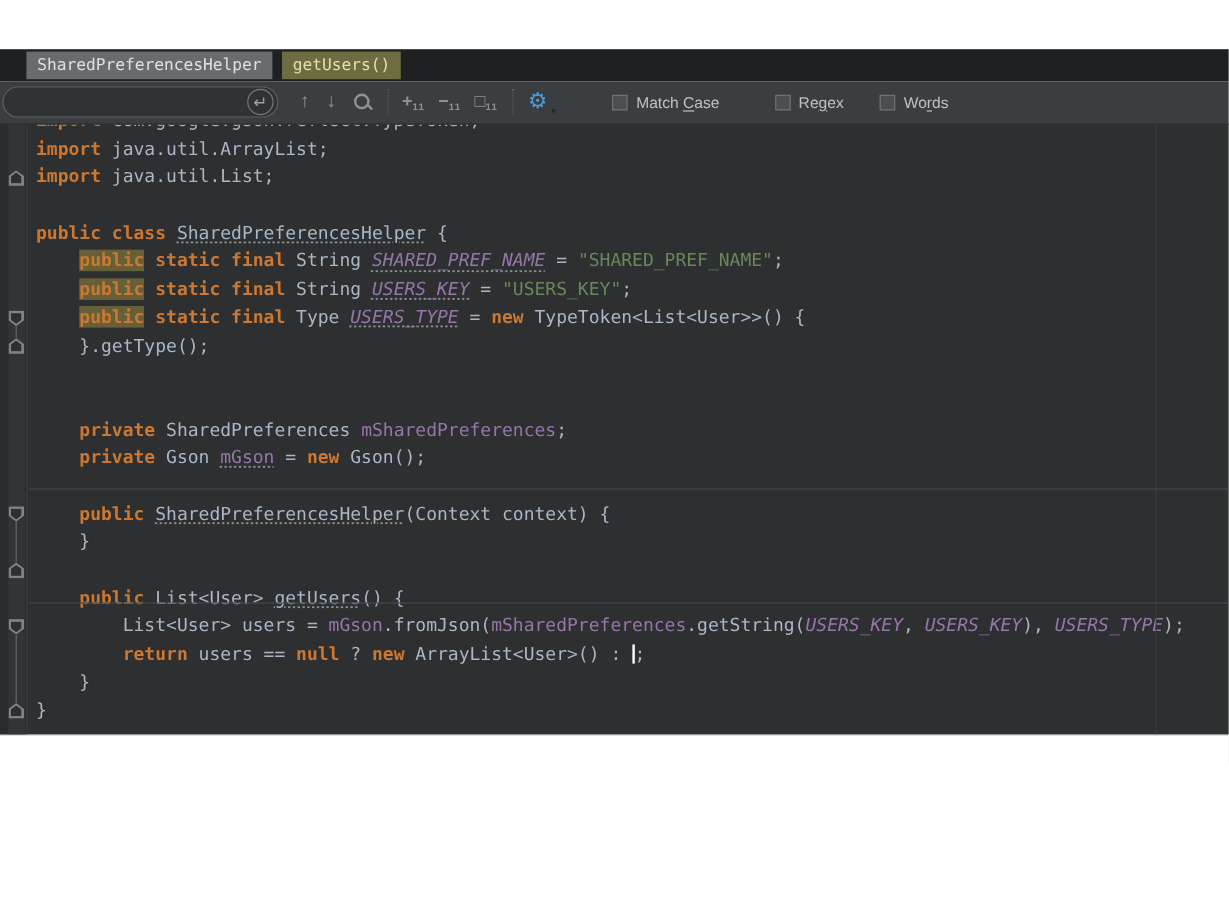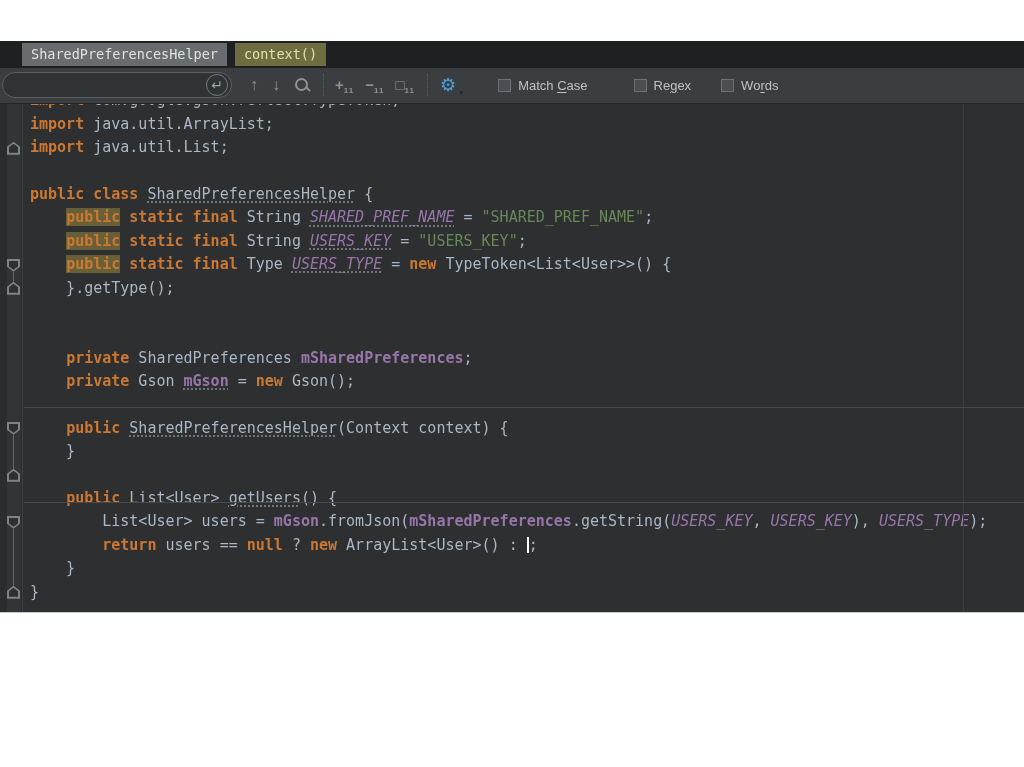--- a/index.html
+++ b/index.html
@@ -44,21 +44,21 @@
   .editor { position:relative; height:524px; background:var(--editor-bg,#2d2f30); overflow:hidden;
             font-family:"DejaVu Sans Mono", monospace; font-size:15px; color:var(--code-plain,#a9b7c6); }
   .gutter { position:absolute; left:0; top:0; bottom:0; width:23px; background:#2a2c2d; border-right:1px solid #3e4143; }
   .gutter-band { position:absolute; left:7px; top:0; bottom:0; width:14px; background:#323536; }
   .code-area { position:absolute; left:0; top:0; right:0; }
   .clipped-line { height:9px; overflow:hidden; padding-left:30px; white-space:pre; }
   .clipped-line .inner { display:block; margin-top:-13px; }
   .line { height:23.4px; line-height:23.4px; padding-left:30px; white-space:pre; }
   .k { color:var(--keyword,#cc7832); font-weight:bold; }
   .s { color:var(--string,#6a8759); }
-  .f { color:var(--member,#9876aa);font-weight:bold; }
+  .f { color:var(--member,#9876aa); }
   .con { color:var(--member,#9876aa); font-style:italic; }
   .p { color:var(--code-plain,#a9b7c6); }
   .u { text-decoration:underline dotted #8a8f91; text-underline-offset:3px; }
   .hl { background:var(--highlight-bg,#675f38); }
   .caret { display:inline-block; width:2px; height:16px; background:var(--caret,#fff); vertical-align:-3px; }
 
   .fold { position:absolute; left:7px; width:13px; height:13px; background:#7e8385; }
   .fold::after { content:""; position:absolute; inset:2px; background:var(--editor-bg,#2d2f30); }
   .fold.start, .fold.start::after { clip-path:polygon(0 0,100% 0,100% 62%,50% 100%,0 62%); }
   .fold.end,   .fold.end::after   { clip-path:polygon(0 38%,50% 0,100% 38%,100% 100%,0 100%); }
@@ -68,42 +68,42 @@
 </style>
 </head>
 <body>
 
 <div class="stage">
 
   <div class="top-white"></div>
 
   <div class="tab-row">
     <span class="tab tab-class">SharedPreferencesHelper</span>
-    <span class="tab tab-method">context()</span>
+    <span class="tab tab-method">getUsers()</span>
   </div>
 
   <div class="toolbar">
     <div class="search-pill">
       <input type="text" value="" style="">
       <span class="enter-circle">↵</span>
     </div>
     <span class="tb-icon arrow-up">↑</span>
     <span class="tb-icon arrow-down">↓</span>
     <span class="mag"></span>
     <span class="vsep"></span>
     <span class="occ"><span>+</span><span class="sub">11</span></span>
     <span class="occ"><span>−</span><span class="sub">11</span></span>
     <span class="occ"><span>□</span><span class="sub">11</span></span>
     <span class="vsep"></span>
     <span class="gear-wrap">
       <span class="gear">⚙</span>
       <span class="gear-caret">▾</span>
     </span>
     <span class="checkboxes" style="margin-left:38px;">
-        <span class="cb-item" style="margin-left: 4px; align-items: center;">
+        <span class="cb-item" style="margin-left: 16px; align-items: center;">
           <span class="cb-box"></span>
           <span class="cb-label">Match <u>C</u>ase</span>
         </span>
         <span class="cb-item" style="margin-left: 46px;">
           <span class="cb-box"></span>
           <span class="cb-label">Re<u>g</u>ex</span>
         </span>
         <span class="cb-item" style="margin-left: 30px;">
           <span class="cb-box"></span>
           <span class="cb-label">Wo<u>r</u>ds</span>

